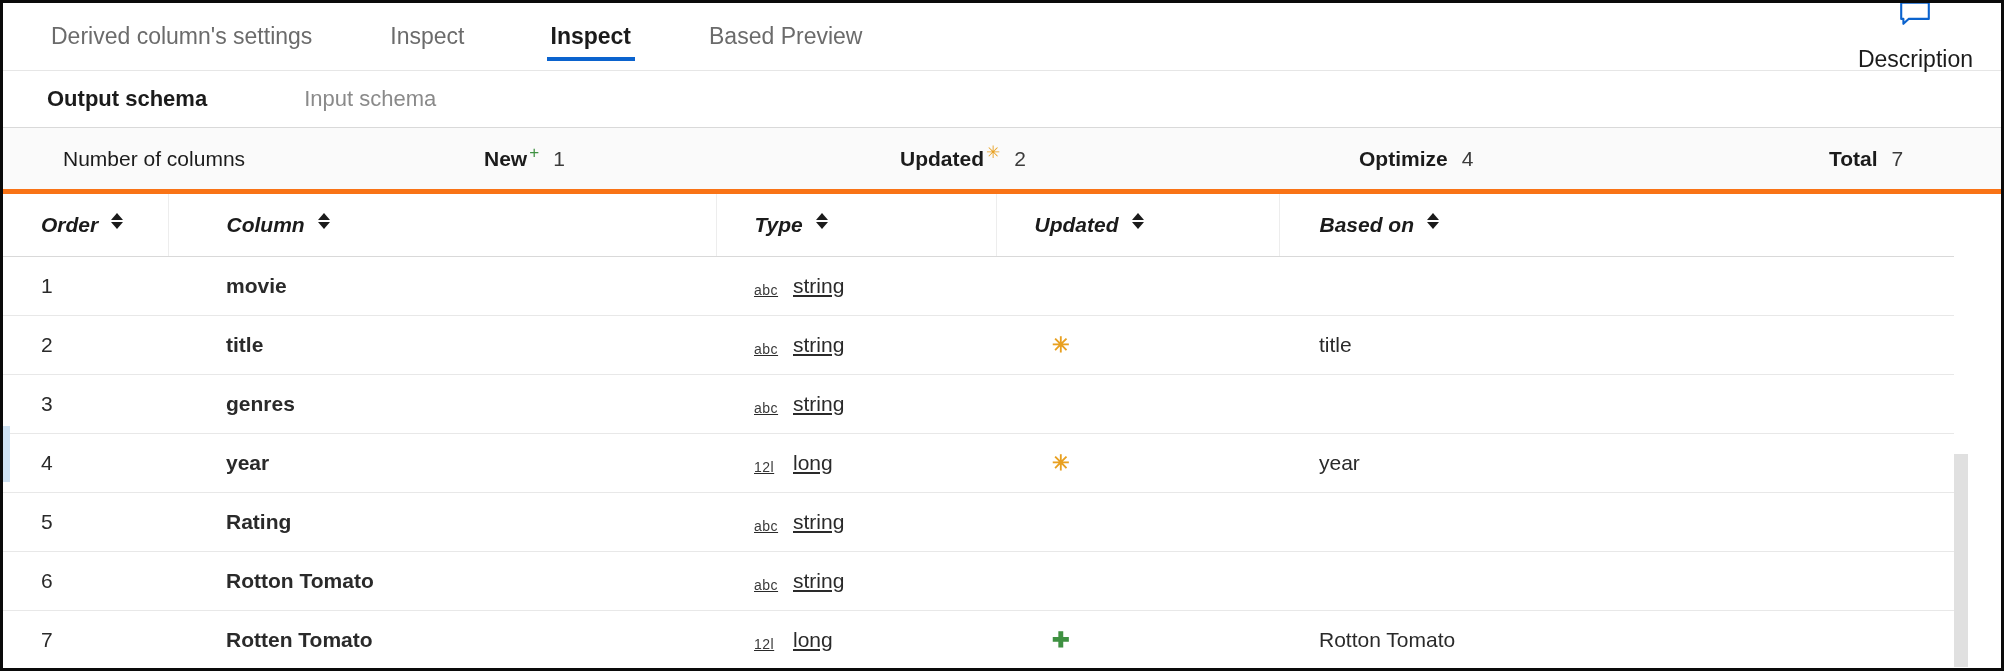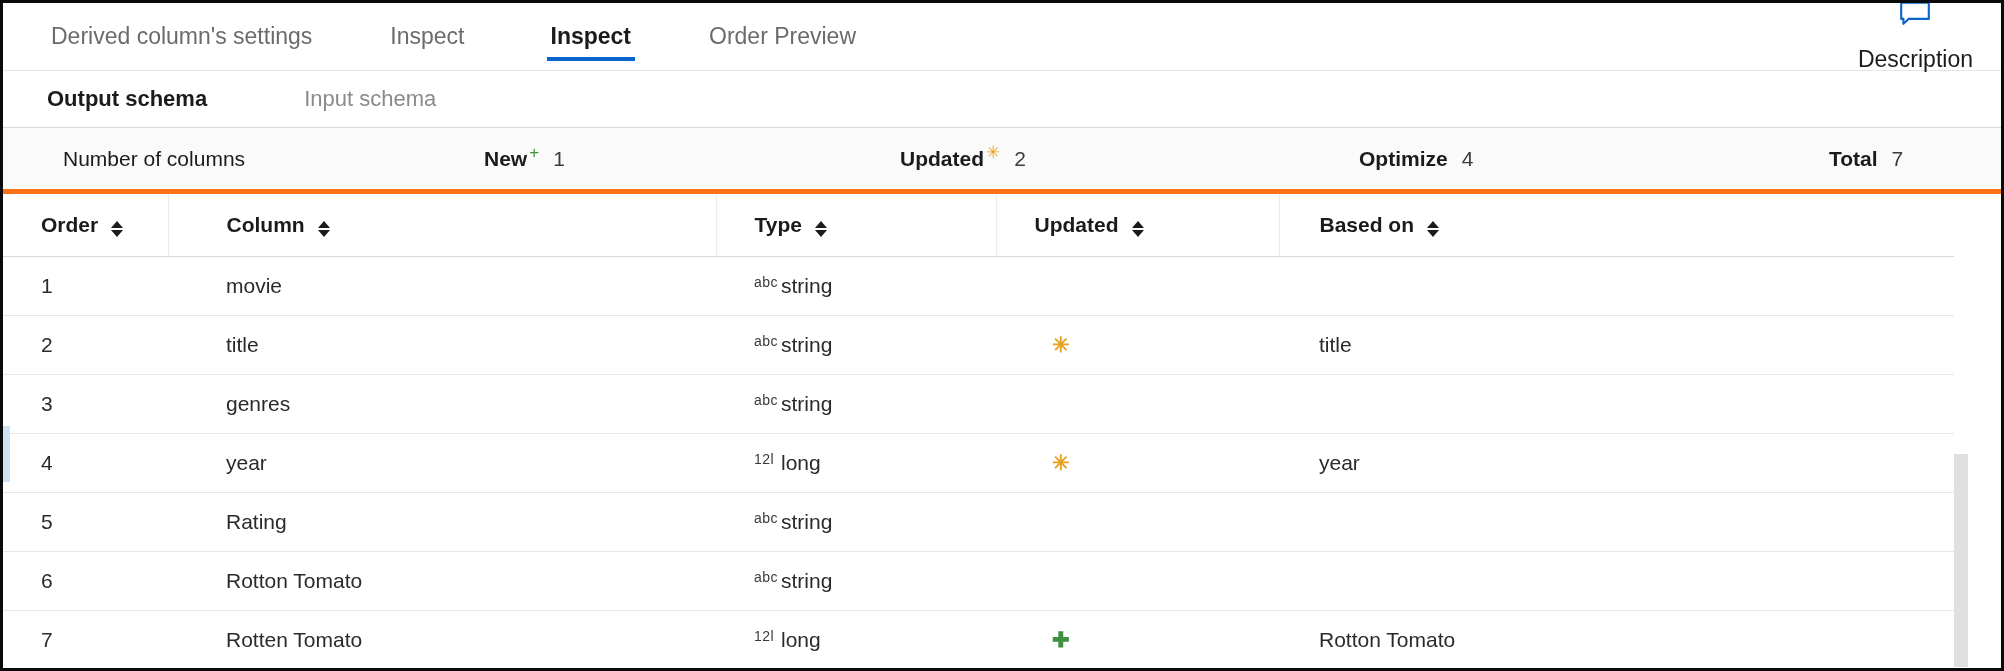--- a/index.html
+++ b/index.html
@@ -131,21 +131,21 @@
     font-weight: 600;
     color: #1b1b1b;
     height: 62px;
     padding: 0 0 0 20px;
     border-bottom: 1px solid #d9d9d9;
     border-right: 1px solid #ededed;
     background: #ffffff;
     white-space: nowrap;
   }
   table.grid th:last-child { border-right: none; }
-  .th-inner { display: flex; align-items: flex-end; gap: 13px; }
+  .th-inner { display: flex; align-items: flex-start; gap: 13px; font-style: italic; }
   .sorticon {
     display: inline-flex; flex-direction: column;
     line-height: 0; gap: 2px;
   }
   .sorticon i {
     display: block;
     width: 0; height: 0;
     border-left: 6px solid transparent;
     border-right: 6px solid transparent;
   }
@@ -156,32 +156,32 @@
     font-size: 21px;
     color: #2a2a2a;
     height: 59px;
     padding: 0 0 0 20px;
     border-bottom: 1px solid #e8e8e8;
     background: #ffffff;
     white-space: nowrap;
     vertical-align: middle;
   }
   .c-order { width: 165px; padding-left: 38px !important; }
-  .c-col   { width: 548px; padding-left: 58px !important; }
+  .c-col   { width: 548px; padding-left: 58px !important; font-weight: bold; }
   .c-type  { width: 280px; padding-left: 38px !important; }
   .c-upd   { width: 283px; padding-left: 38px !important; }
   .c-base  { width: 675px; padding-left: 40px !important; }
 
   th.c-order { padding-left: 38px !important; }
   th.c-col   { padding-left: 58px !important; }
   th.c-type  { padding-left: 38px !important; }
   th.c-upd   { padding-left: 38px !important; }
   th.c-base  { padding-left: 40px !important; }
 
-  .typecell { display: flex; align-items: flex-start; gap: 1px; }
+  .typecell { display: flex; align-items: flex-end; gap: 13px; text-decoration: underline; }
   .typeicon {
     font-size: 14px;
     color: #3a3a3a;
     font-family: "Liberation Sans", sans-serif;
     letter-spacing: 0.5px;
     min-width: 26px;
   }
   .badge-cell { padding-left: 56px !important; }
   .badge {
     font-size: 21px;
@@ -222,21 +222,21 @@
     <div class="tab">
       <span>Derived column's settings</span>
     </div>
     <div class="tab">
       <span>Inspect</span>
     </div>
     <div class="tab active">
       <span>Inspect</span>
     </div>
     <div class="tab">
-      <span>Order Preview</span>
+      <span>Based Preview</span>
     </div>
 
     <div class="desc-btn">
       <span>
         <svg width="30" height="26" viewBox="0 0 30 26" fill="none" xmlns="http://www.w3.org/2000/svg">
           <path d="M1.2 1.2h27.6v16.2H8.6L3.4 22.3v-4.9H1.2z" stroke="#0b63ce" stroke-width="2.1" fill="none" stroke-linejoin="round"></path>
         </svg>
       </span>
       <span class="label">Description</span>
     </div>

